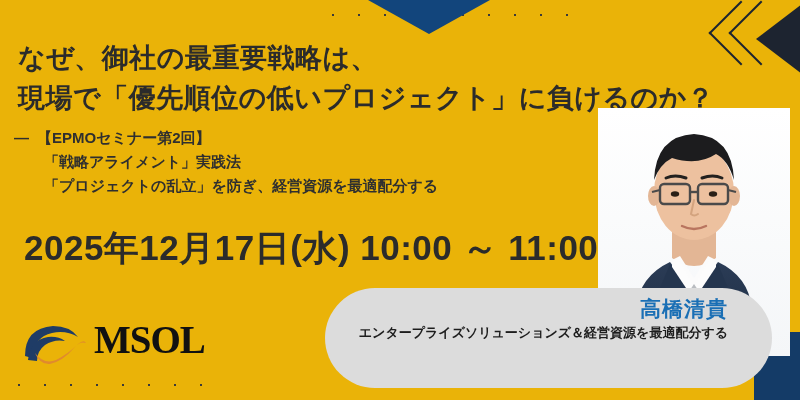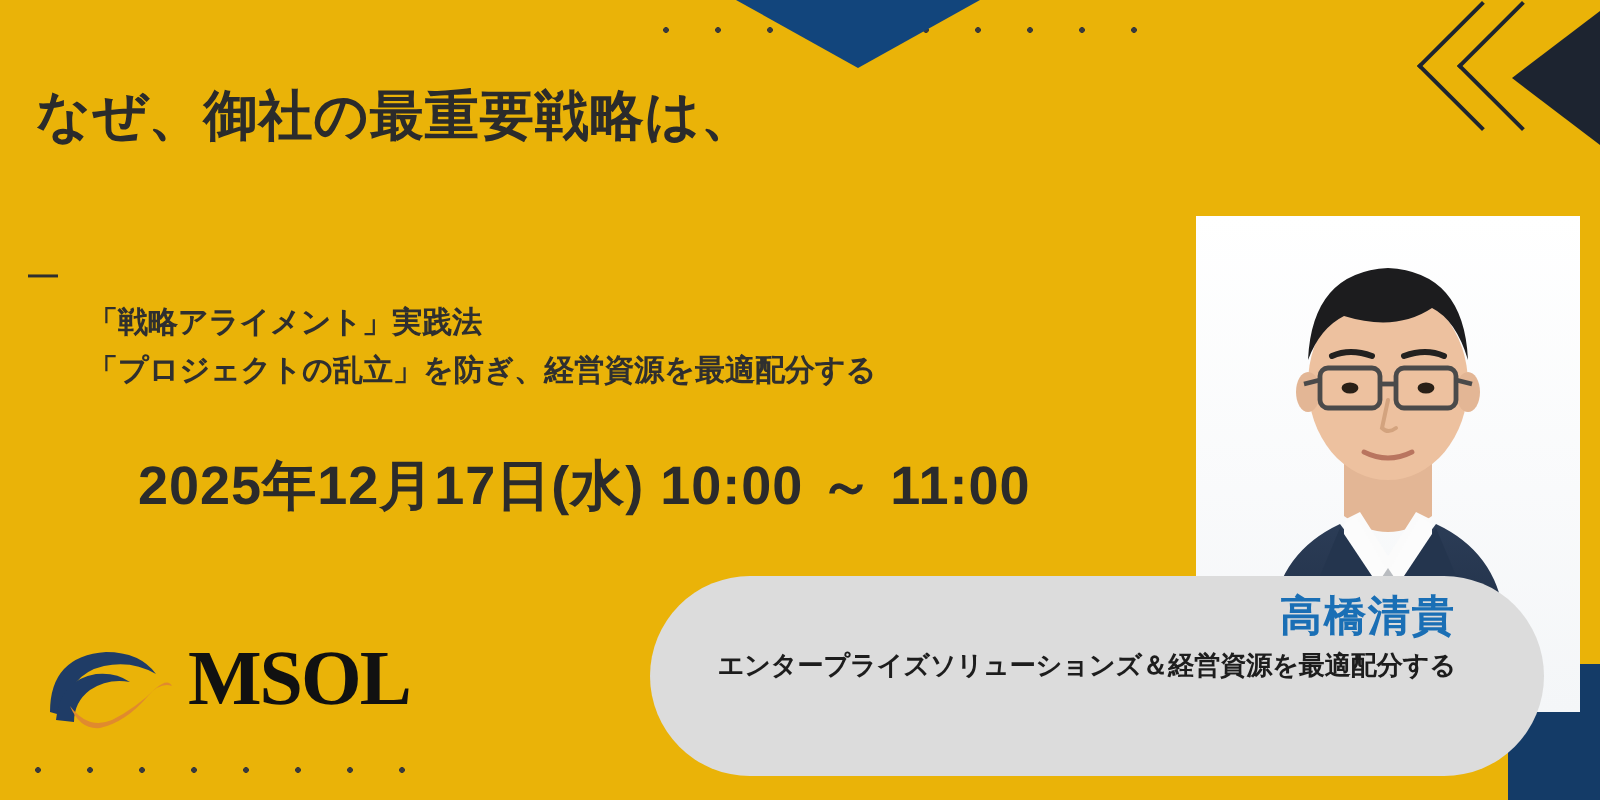--- a/index.html
+++ b/index.html
@@ -101,24 +101,23 @@
   .sub-row { display: flex; align-items: flex-start; }
   .sub-dash { margin-right: 8px; }
   .sub-indent { margin-left: 30px; }
 
   
   #date-line {
     position: absolute;
     left: 24px;
     top: 225px;
     color: #2b2b2b;
-    font-size: 27px;
+    font-size: 35px;
     font-weight: bold;
     letter-spacing: 0.5px;
-    margin-left: 45px;
   }
 
   
   #photo {
     position: absolute;
     left: 598px;
     top: 108px;
     width: 192px;
     height: 248px;
     overflow: hidden;
@@ -186,25 +185,27 @@
   <div id="top-triangle"></div>
 
   <div id="chev-outline-1"></div>
   <div id="chev-outline-2"></div>
   <div id="chev-solid"></div>
 
   <div id="corner-block"></div>
 
   <div id="headline">
     <div>なぜ、御社の最重要戦略は、</div>
+    <div>現場で「優先順位の低いプロジェクト」に負けるのか？</div>
   </div>
 
   <div id="subtitle">
     <div class="sub-row">
       <span class="sub-dash">—</span>
+      <span>【EPMOセミナー第2回】</span>
     </div>
     <div class="sub-indent">「戦略アライメント」実践法</div>
     <div class="sub-indent">「プロジェクトの乱立」を防ぎ、経営資源を最適配分する</div>
   </div>
 
   <div id="date-line">2025年12月17日(水) 10:00 ～ 11:00</div>
 
   <div id="photo">
     <svg width="192" height="248" viewBox="0 0 192 248" xmlns="http://www.w3.org/2000/svg" aria-hidden="true">
       <defs>

